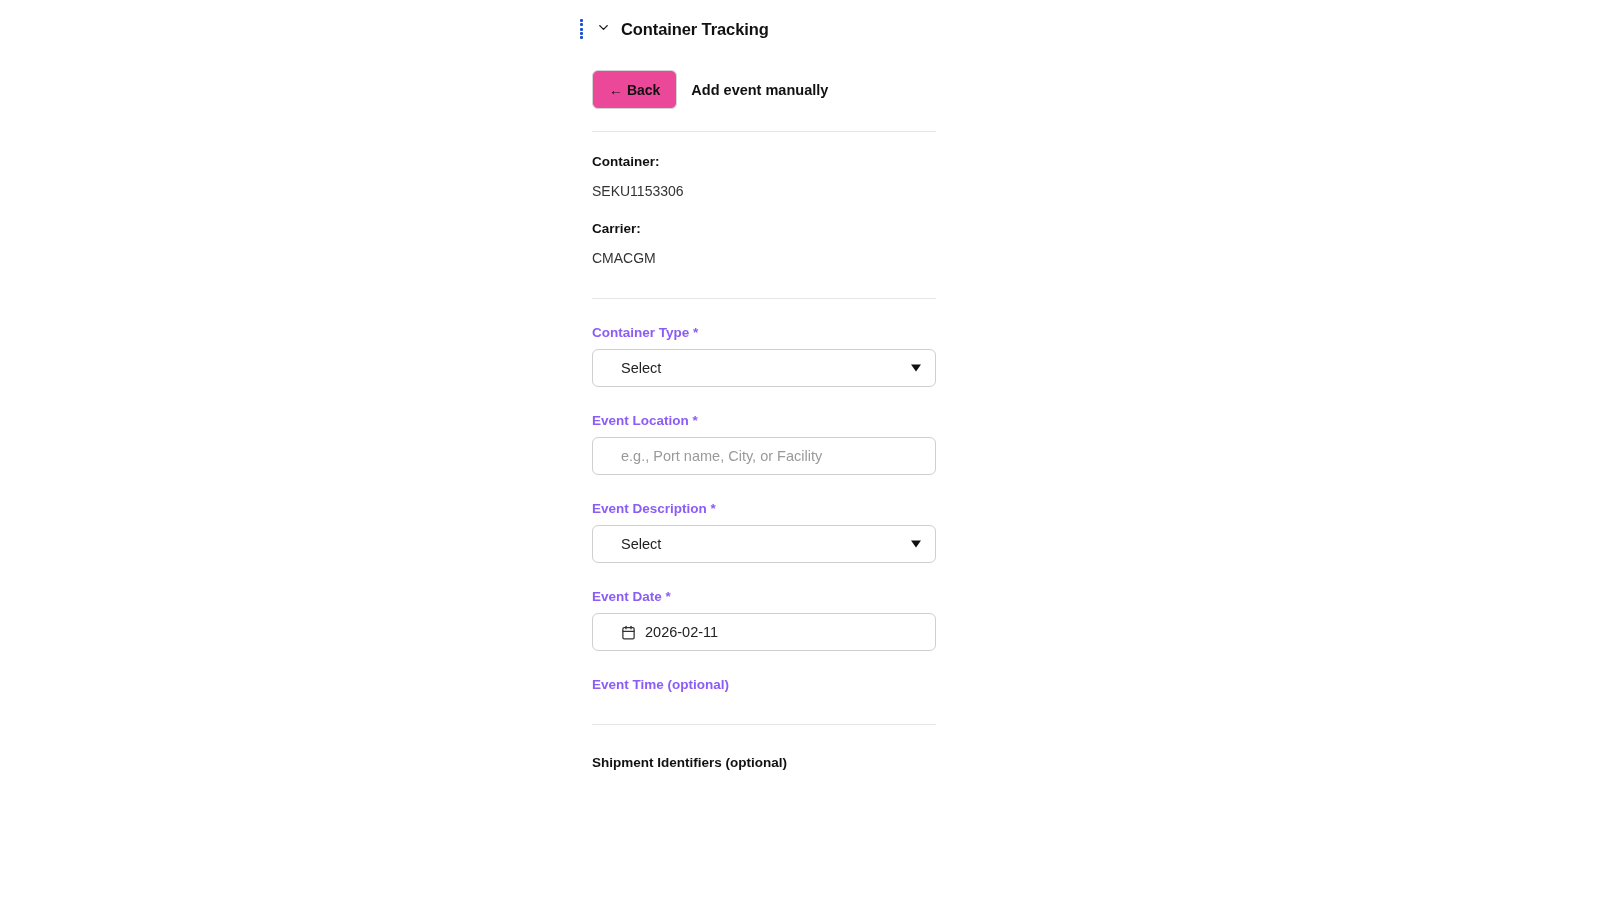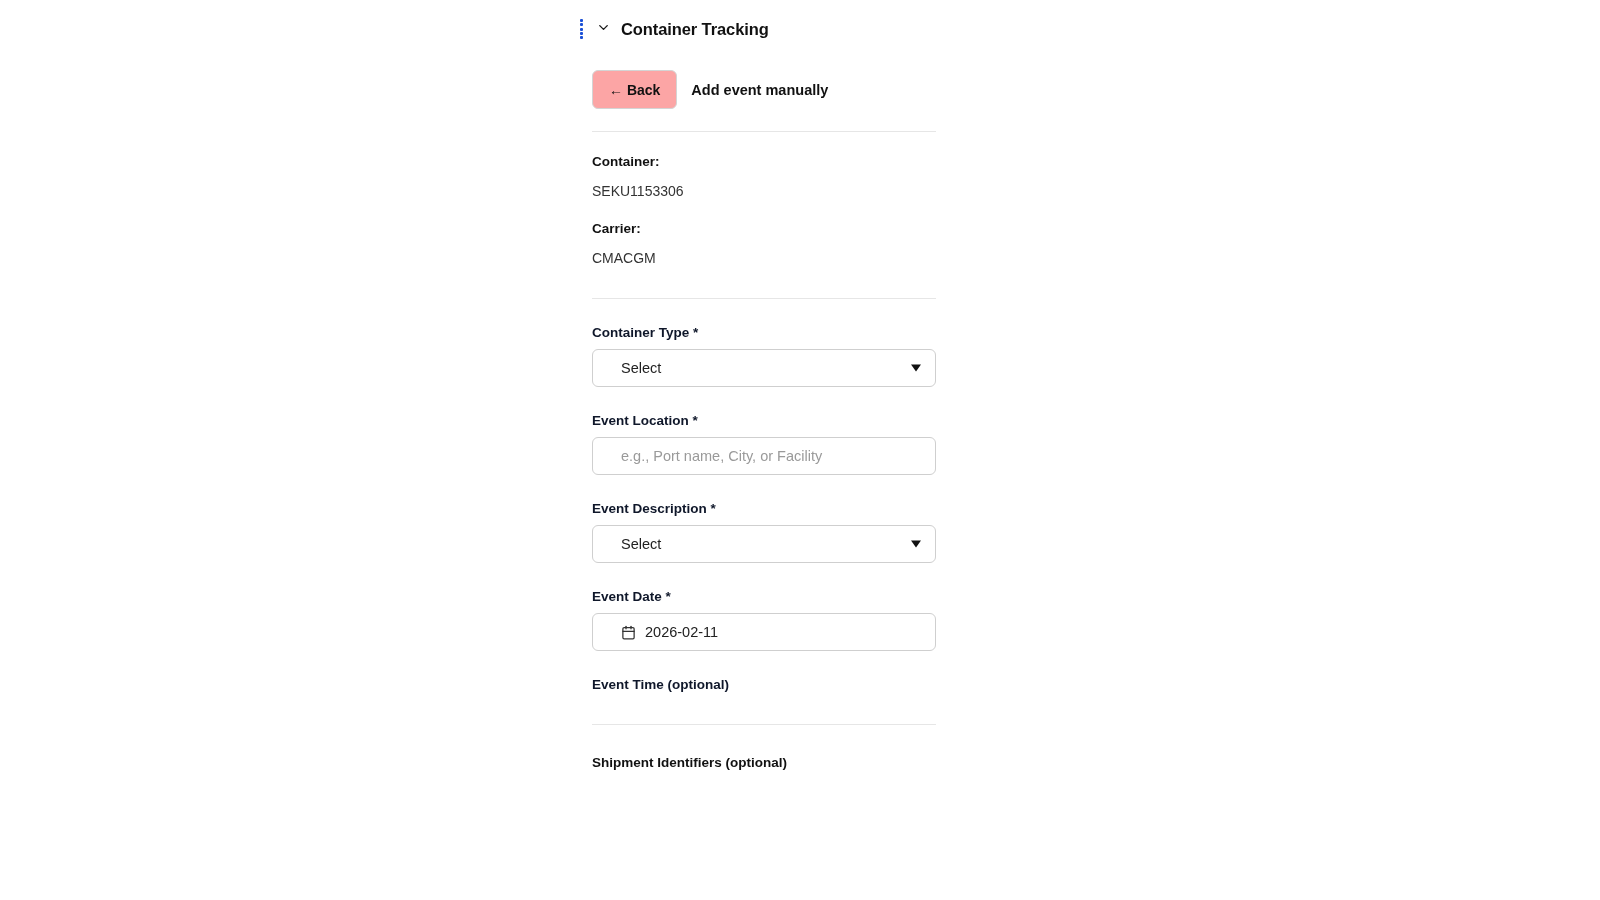--- a/index.html
+++ b/index.html
@@ -74,21 +74,21 @@
     align-items: center;
     gap: 14px;
     margin-bottom: 0;
   }
   .back-btn {
     display: inline-flex;
     align-items: center;
     justify-content: center;
     height: 39px;
     padding: 0 16px;
-    background: #fca5a5;
+    background: #ec4899;
     border: 1px solid #d4d4d4;
     border-radius: 6px;
     font-size: 14px;
     font-weight: bold;
     color: #111;
     cursor: pointer;
     font-family: "Liberation Sans", sans-serif;
     text-align: center;
   }
   .toolbar-title {
@@ -120,21 +120,21 @@
     background: #e6e6e6;
     margin: 32px 0 0 0;
   }
 
   .field {
     margin-top: 26px;
   }
   .field-label {
     font-size: 13.5px;
     font-weight: bold;
-    color: #0f172a;
+    color: #8b5cf6;
     margin-bottom: 9px;
   }
 
   .control {
     position: relative;
     width: 344px;
     height: 38px;
     border: 1px solid #cfcfcf;
     border-radius: 6px;
     background: #fff;

